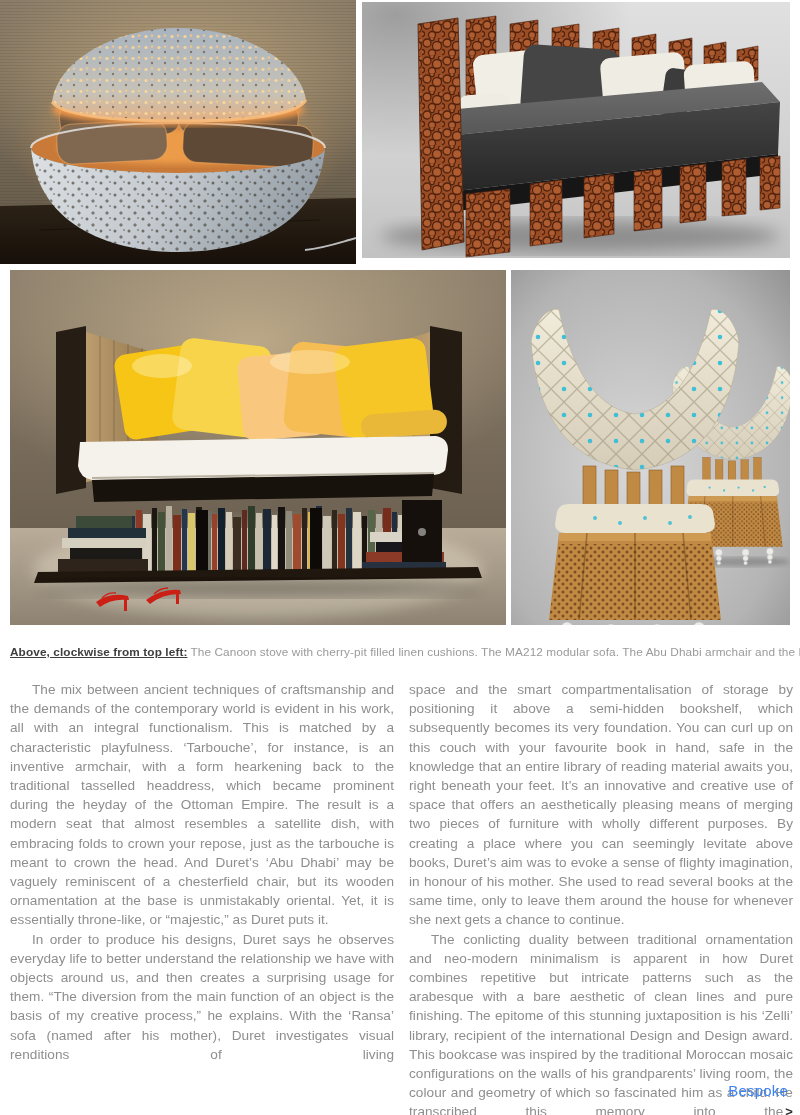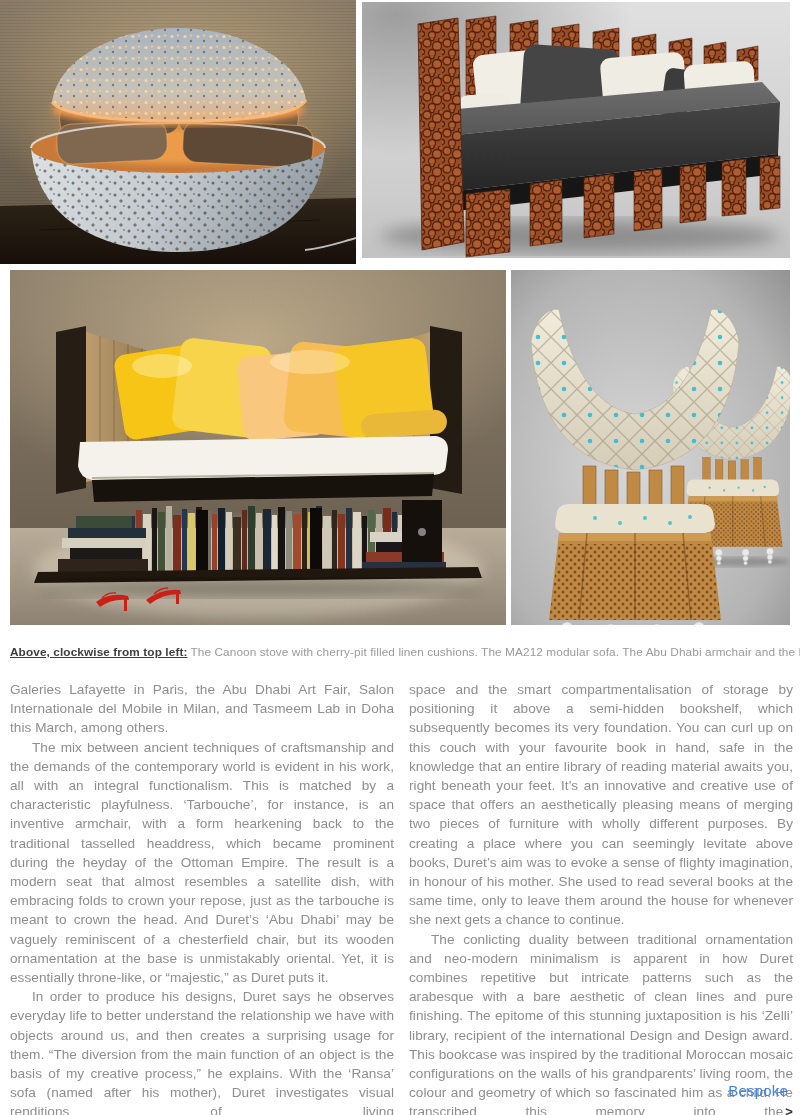--- a/index.html
+++ b/index.html
@@ -404,21 +404,20 @@
       <use href="#chair4" transform="translate(14,28)"></use>
     </svg>
   </div>
 
   <div class="caption">
     <span class="cap-label">Above, clockwise from top left:</span><span class="cap-text">The Canoon stove with cherry-pit filled linen cushions. The MA212 modular sofa. The Abu Dhabi armchair and the Ransa sofa</span>
   </div>
 
   <div class="columns">
     <div class="col">
-      <p class="noindent">Galeries Lafayette in Paris, the Abu Dhabi Art Fair, Salon Internationale del Mobile in Milan, and Tasmeem Lab in Doha this March, among others.</p>
       <p>The mix between ancient techniques of craftsmanship and the demands of the contemporary world is evident in his work, all with an integral functionalism. This is matched by a characteristic playfulness. ‘Tarbouche’, for instance, is an inventive armchair, with a form hearkening back to the traditional tasselled headdress, which became prominent during the heyday of the Ottoman Empire. The result is a modern seat that almost resembles a satellite dish, with embracing folds to crown your repose, just as the tarbouche is meant to crown the head. And Duret’s ‘Abu Dhabi’ may be vaguely reminiscent of a chesterfield chair, but its wooden ornamentation at the base is unmistakably oriental. Yet, it is essentially throne-like, or “majestic,” as Duret puts it.</p>
       <p class="cont">In order to produce his designs, Duret says he observes everyday life to better understand the relationship we have with objects around us, and then creates a surprising usage for them. “The diversion from the main function of an object is the basis of my creative process,” he explains. With the ‘Ransa’ sofa (named after his mother), Duret investigates visual renditions of living</p>
     </div>
     <div class="col">
       <p class="noindent">space and the smart compartmentalisation of storage by positioning it above a semi-hidden bookshelf, which subsequently becomes its very foundation. You can curl up on this couch with your favourite book in hand, safe in the knowledge that an entire library of reading material awaits you, right beneath your feet. It’s an innovative and creative use of space that offers an aesthetically pleasing means of merging two pieces of furniture with wholly different purposes. By creating a place where you can seemingly levitate above books, Duret’s aim was to evoke a sense of flighty imagination, in honour of his mother. She used to read several books at the same time, only to leave them around the house for whenever she next gets a chance to continue.</p>
       <p class="cont"><span>The conlicting duality between traditional ornamentation and neo-modern minimalism is apparent in how Duret combines repetitive but intricate patterns such as the arabesque with a bare aesthetic of clean lines and pure finishing. The epitome of this stunning juxtaposition is his ‘Zelli’ library, recipient of the international Design and Design award. This bookcase was inspired by the traditional Moroccan mosaic configurations on the walls of his grandparents’ living room, the colour and geometry of which so fascinated him as a child. He transcribed this memory into the</span><span class="arrow">&gt;</span></p>
     </div>
   </div>
 
   <div class="footer">Bespoke</div>

